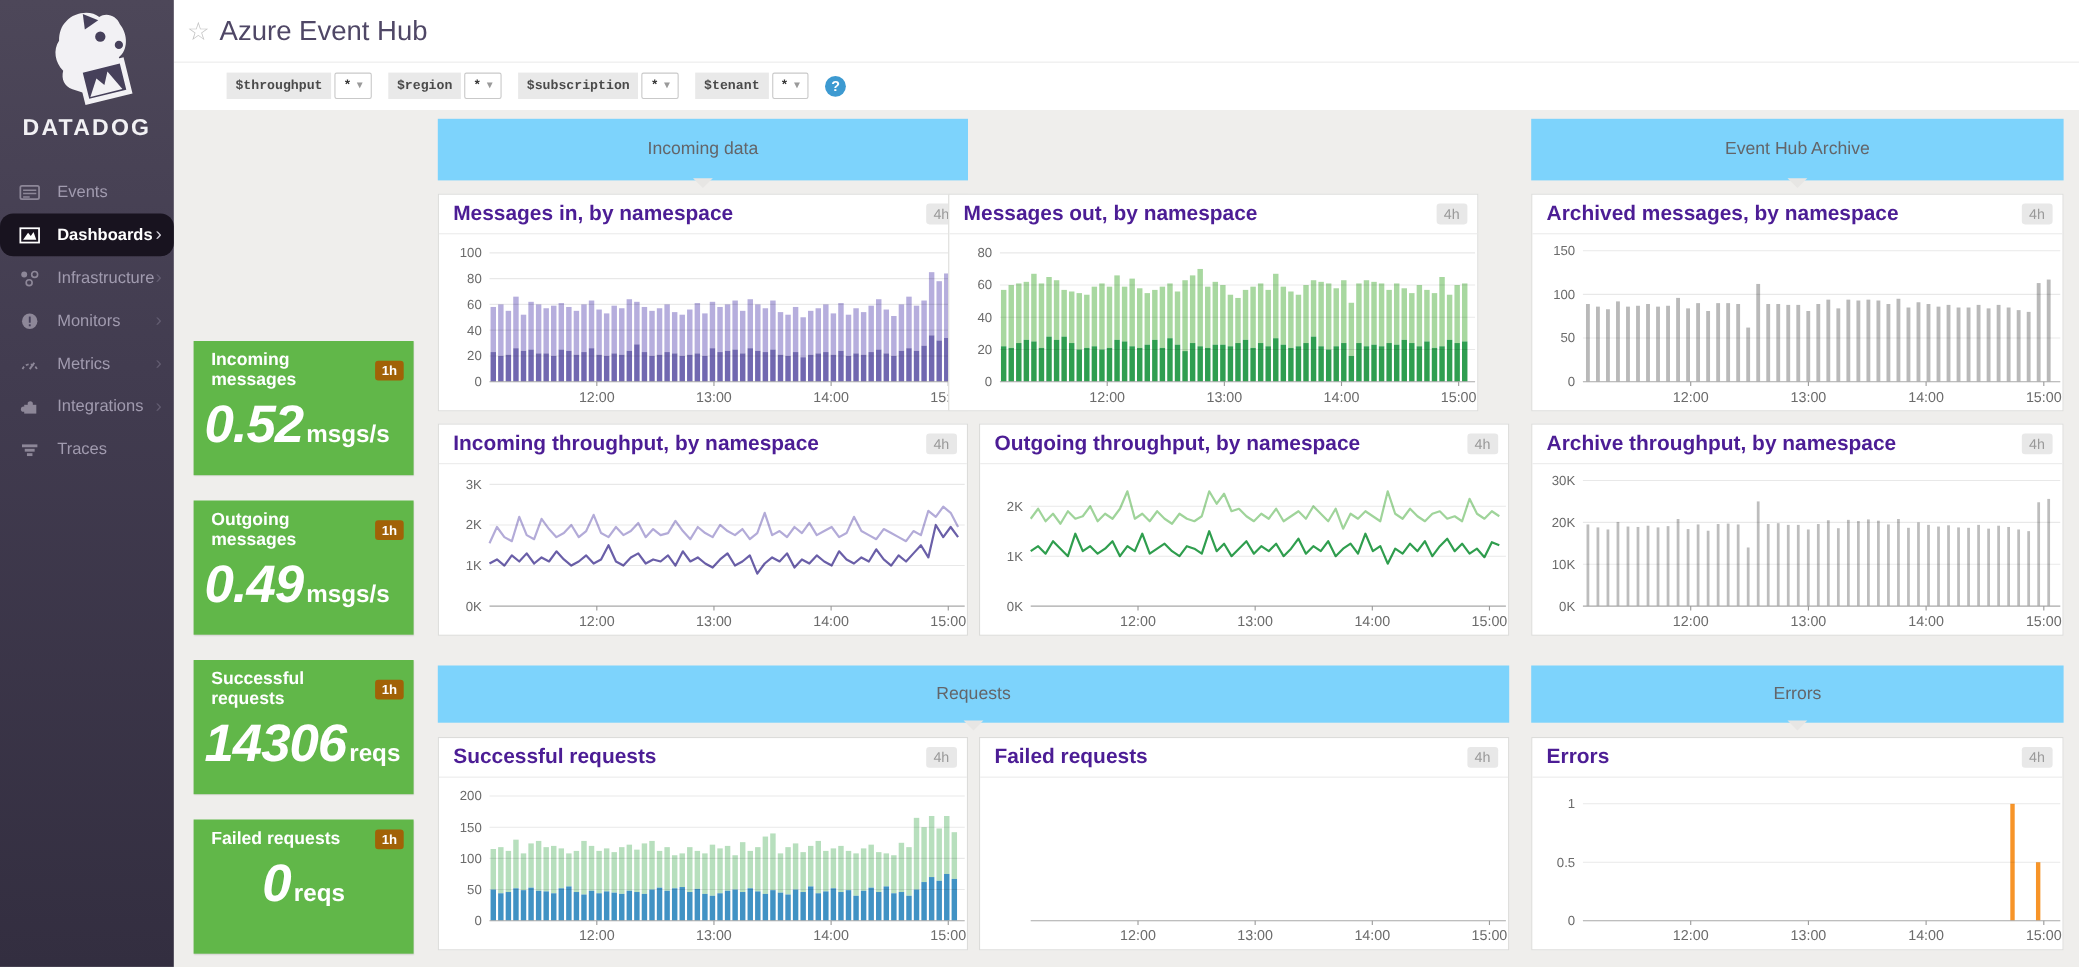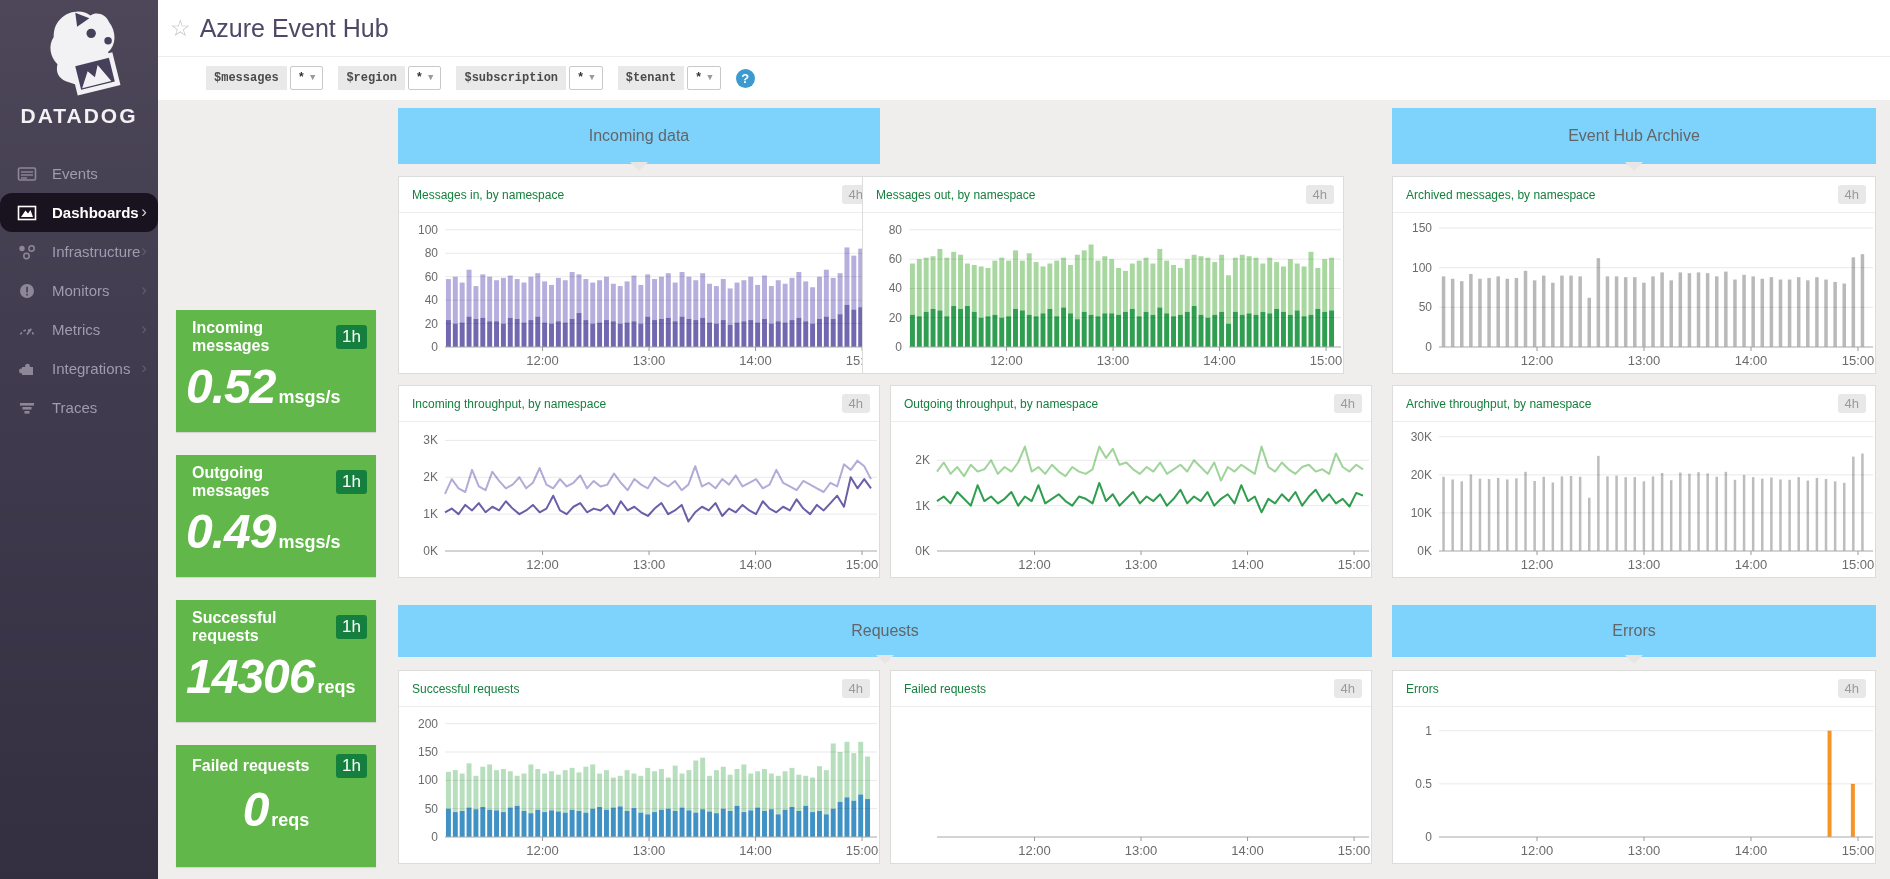--- a/index.html
+++ b/index.html
@@ -39,41 +39,41 @@
 
   .azure-card { position:absolute; left:18px; top:8px; width:200px; height:182px; background:#fff;
                 border:1px solid #dcdcda; display:flex; flex-direction:column; align-items:center; justify-content:center; }
   .azure-line1 { color:#1371c3; font-size:16px; margin-top:12px; }
   .azure-line2 { color:#1371c3; font-size:16px; font-weight:bold; margin-top:1px; }
 
   .stat { position:absolute; left:18px; width:200px; height:122px; background:#61b749; color:#fff;
           box-shadow:0 1px 1px rgba(0,0,0,0.10); }
   .stat-head { display:flex; align-items:center; justify-content:space-between; padding:9px 9px 0 16px;
                font-size:16px; font-weight:bold; }
-  .stat-tf { background:#15803d; font-size:17px; font-weight:normal; padding:2px 6px; border-radius:3px; }
+  .stat-tf { background:#a16207; font-size:12px; font-weight:bold; padding:2px 6px; border-radius:3px; }
   .stat-val { display:flex; align-items:flex-end; padding-left:10px; margin-top:8px; }
   .stat-val .v { font-size:48px; font-weight:bold; line-height:1; letter-spacing:-1px;font-style:italic; }
-  .stat-val .u { font-size:18px; font-weight:bold; margin-left:3px; margin-bottom:3px; }
+  .stat-val .u { font-size:22px; font-weight:bold; margin-left:3px; margin-bottom:3px; }
   .stat.center .stat-val { justify-content:center; padding-left:0; }
   #stat0 { top:210px; } #stat1 { top:355px; } #stat2 { top:500px; } #stat3 { top:645px; }
 
   .group-header { position:absolute; background:#7dd3fc; display:flex; align-items:center; justify-content:center;
                   color:#636569; font-size:16px; }
   .group-header:after { content:""; position:absolute; left:50%; bottom:-16px; margin-left:-9px;
                         border:9px solid transparent; border-top-color:#e7e6e4; }
   #g0 { left:240px; top:8px;   width:482px; height:56px; }
   #g1 { left:732px; top:8px;   width:482px; height:56px; }
   #g2 { left:1234px; top:8px;  width:484px; height:56px; }
   #g3 { left:240px; top:505px; width:974px; height:52px; }
   #g4 { left:1234px; top:505px; width:484px; height:52px; }
 
   .chart-card { position:absolute; background:#fff; border:1px solid #dcdcda; }
   .chart-head { height:36px; display:flex; align-items:center; justify-content:space-between;
                 padding:0 9px 0 13px; border-bottom:1px solid #ececec; }
-  .chart-title { font-size:12px; color:#15803d; white-space:nowrap; overflow:hidden; }
+  .chart-title { font-size:19px; color:#4c1d95; white-space:nowrap; overflow:hidden;font-weight:bold; }
   .badge-4h { background:#e8e8e8; color:#9a9a9a; font-size:13px; padding:2px 7px; border-radius:3px; flex:none; }
   .plot { position:absolute; top:37px; left:0; right:0; bottom:0; overflow:hidden; cursor:crosshair; }
   #c0 { left:240px;  top:76px;  width:482px; height:198px; }
   #c1 { left:240px;  top:285px; width:482px; height:193px; }
   #c2 { left:704px;  top:76px;  width:482px; height:198px; }
   #c3 { left:732px;  top:285px; width:482px; height:193px; }
   #c4 { left:1234px; top:76px;  width:484px; height:198px; }
   #c5 { left:1234px; top:285px; width:484px; height:193px; }
   #c6 { left:240px;  top:570px; width:482px; height:194px; }
   #c7 { left:732px;  top:570px; width:482px; height:194px; }
@@ -177,21 +177,21 @@
   </aside>
 
   <div class="main">
     <div class="topbar">
       <div class="title-row">
         <span class="star">☆</span>
         <span class="page-title">Azure Event Hub</span>
       </div>
       <div class="tv-row">
         <span class="tv">
-          <span class="tv-name">$messages</span>
+          <span class="tv-name">$throughput</span>
           <span class="tv-value">
               <span>*</span>
               <span class="tv-caret">▼</span>
             </span>
         </span>
         <span class="tv">
           <span class="tv-name">$region</span>
           <span class="tv-value">
               <span>*</span>
               <span class="tv-caret">▼</span>

